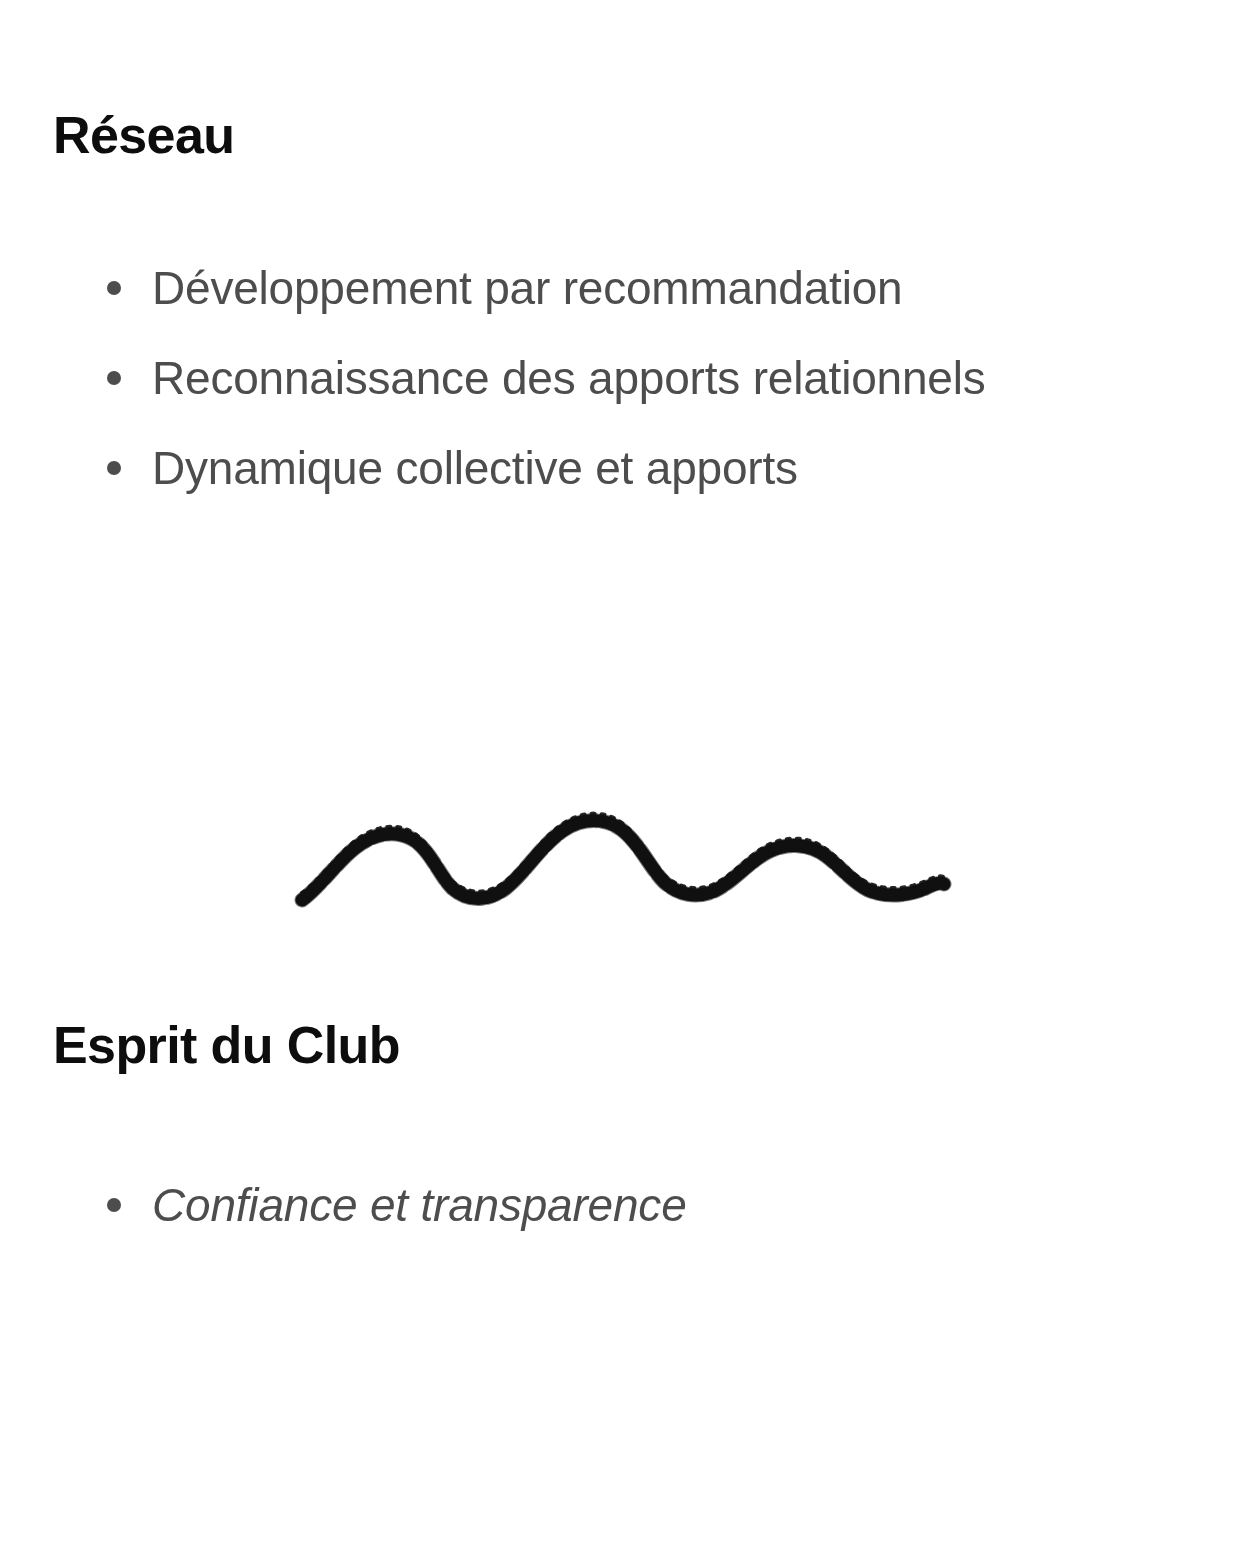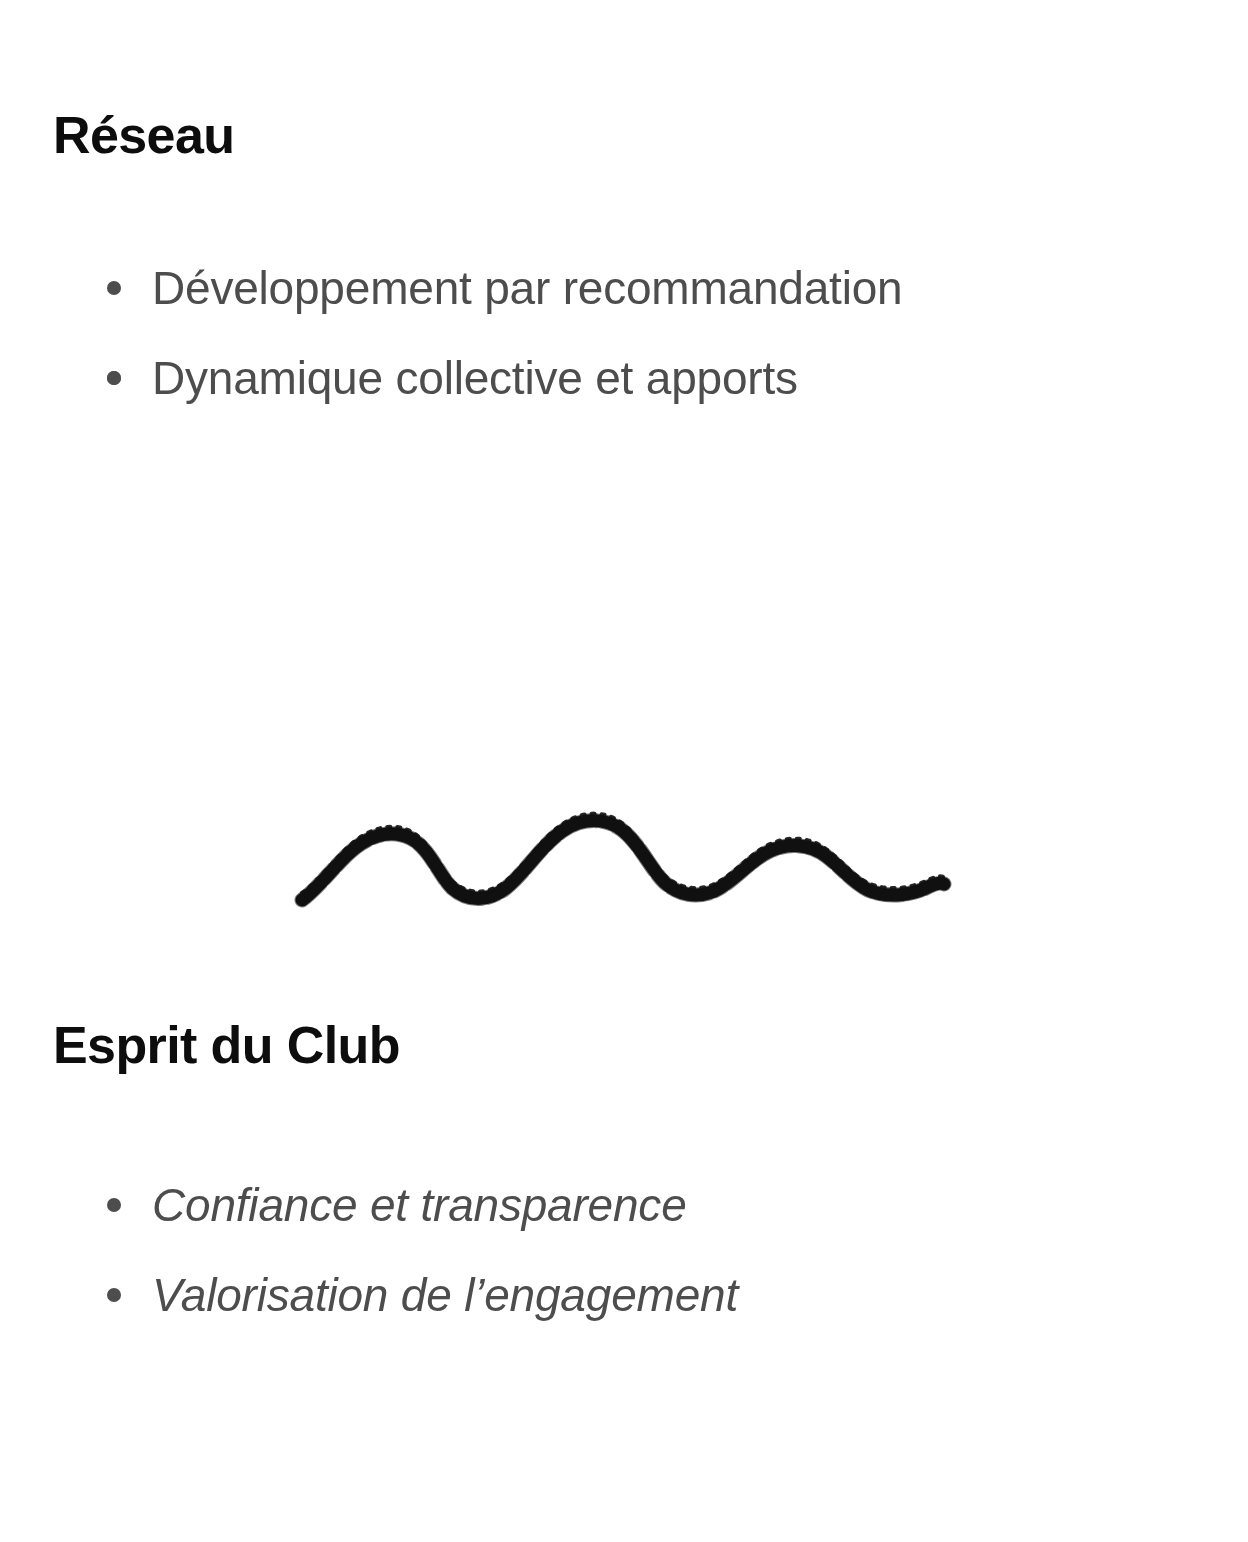--- a/index.html
+++ b/index.html
@@ -96,20 +96,21 @@
 
     <h2 class="section-heading">Réseau</h2>
 
     <ul class="bullet-list">
       <li class="bullet-item">
         <span class="bullet-dot"></span>
         <span>Développement par recommandation</span>
       </li>
       <li class="bullet-item">
         <span class="bullet-dot"></span>
+        <span>Reconnaissance des apports relationnels</span>
       </li>
       <li class="bullet-item">
         <span class="bullet-dot"></span>
         <span>Dynamique collective et apports</span>
       </li>
     </ul>
   </section>
 
   <div class="wave-divider">
     <svg viewBox="0 0 664 110" xmlns="http://www.w3.org/2000/svg" aria-hidden="true">
@@ -178,20 +179,16 @@
 
   <section class="section" id="section-esprit">
 
     <h2 class="section-heading">Esprit du Club</h2>
 
     <ul class="bullet-list">
       <li class="bullet-item">
         <span class="bullet-dot"></span>
         <span>Confiance et transparence</span>
       </li>
-      <li class="bullet-item">
-        <span class="bullet-dot"></span>
-        <span>Valorisation de l’engagement</span>
-      </li>
     </ul>
   </section>
 
 </div>
 
 </body></html>

